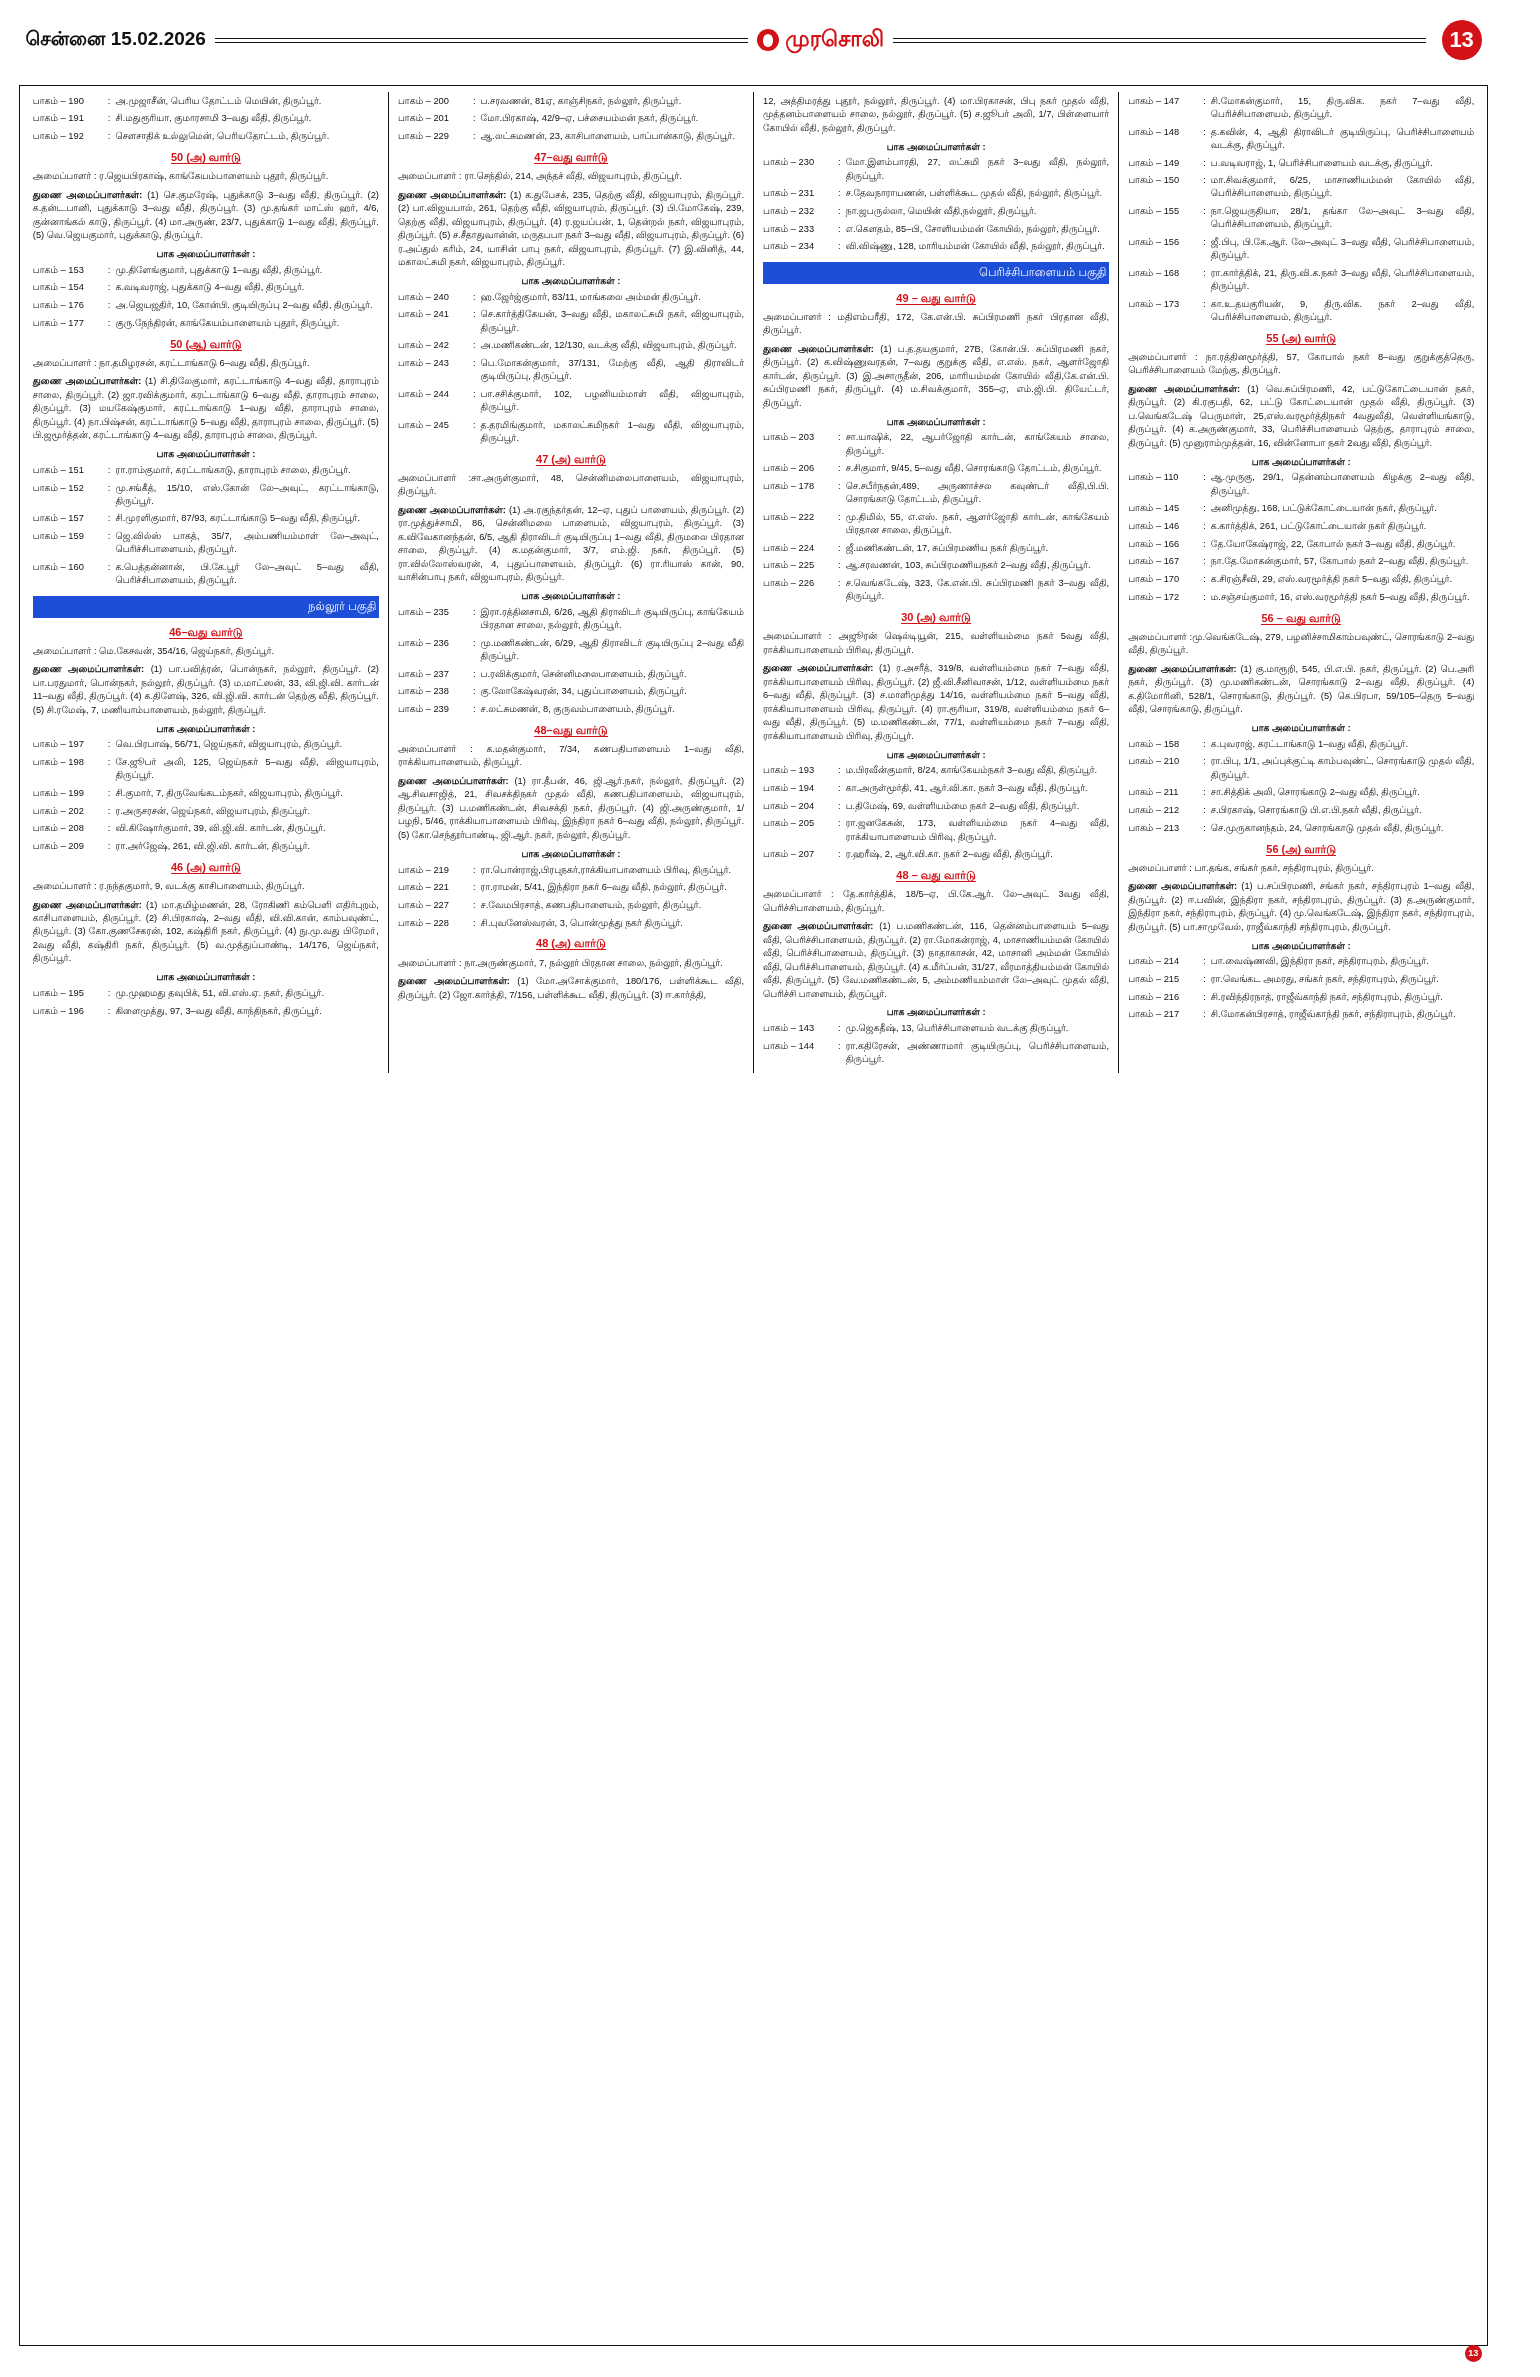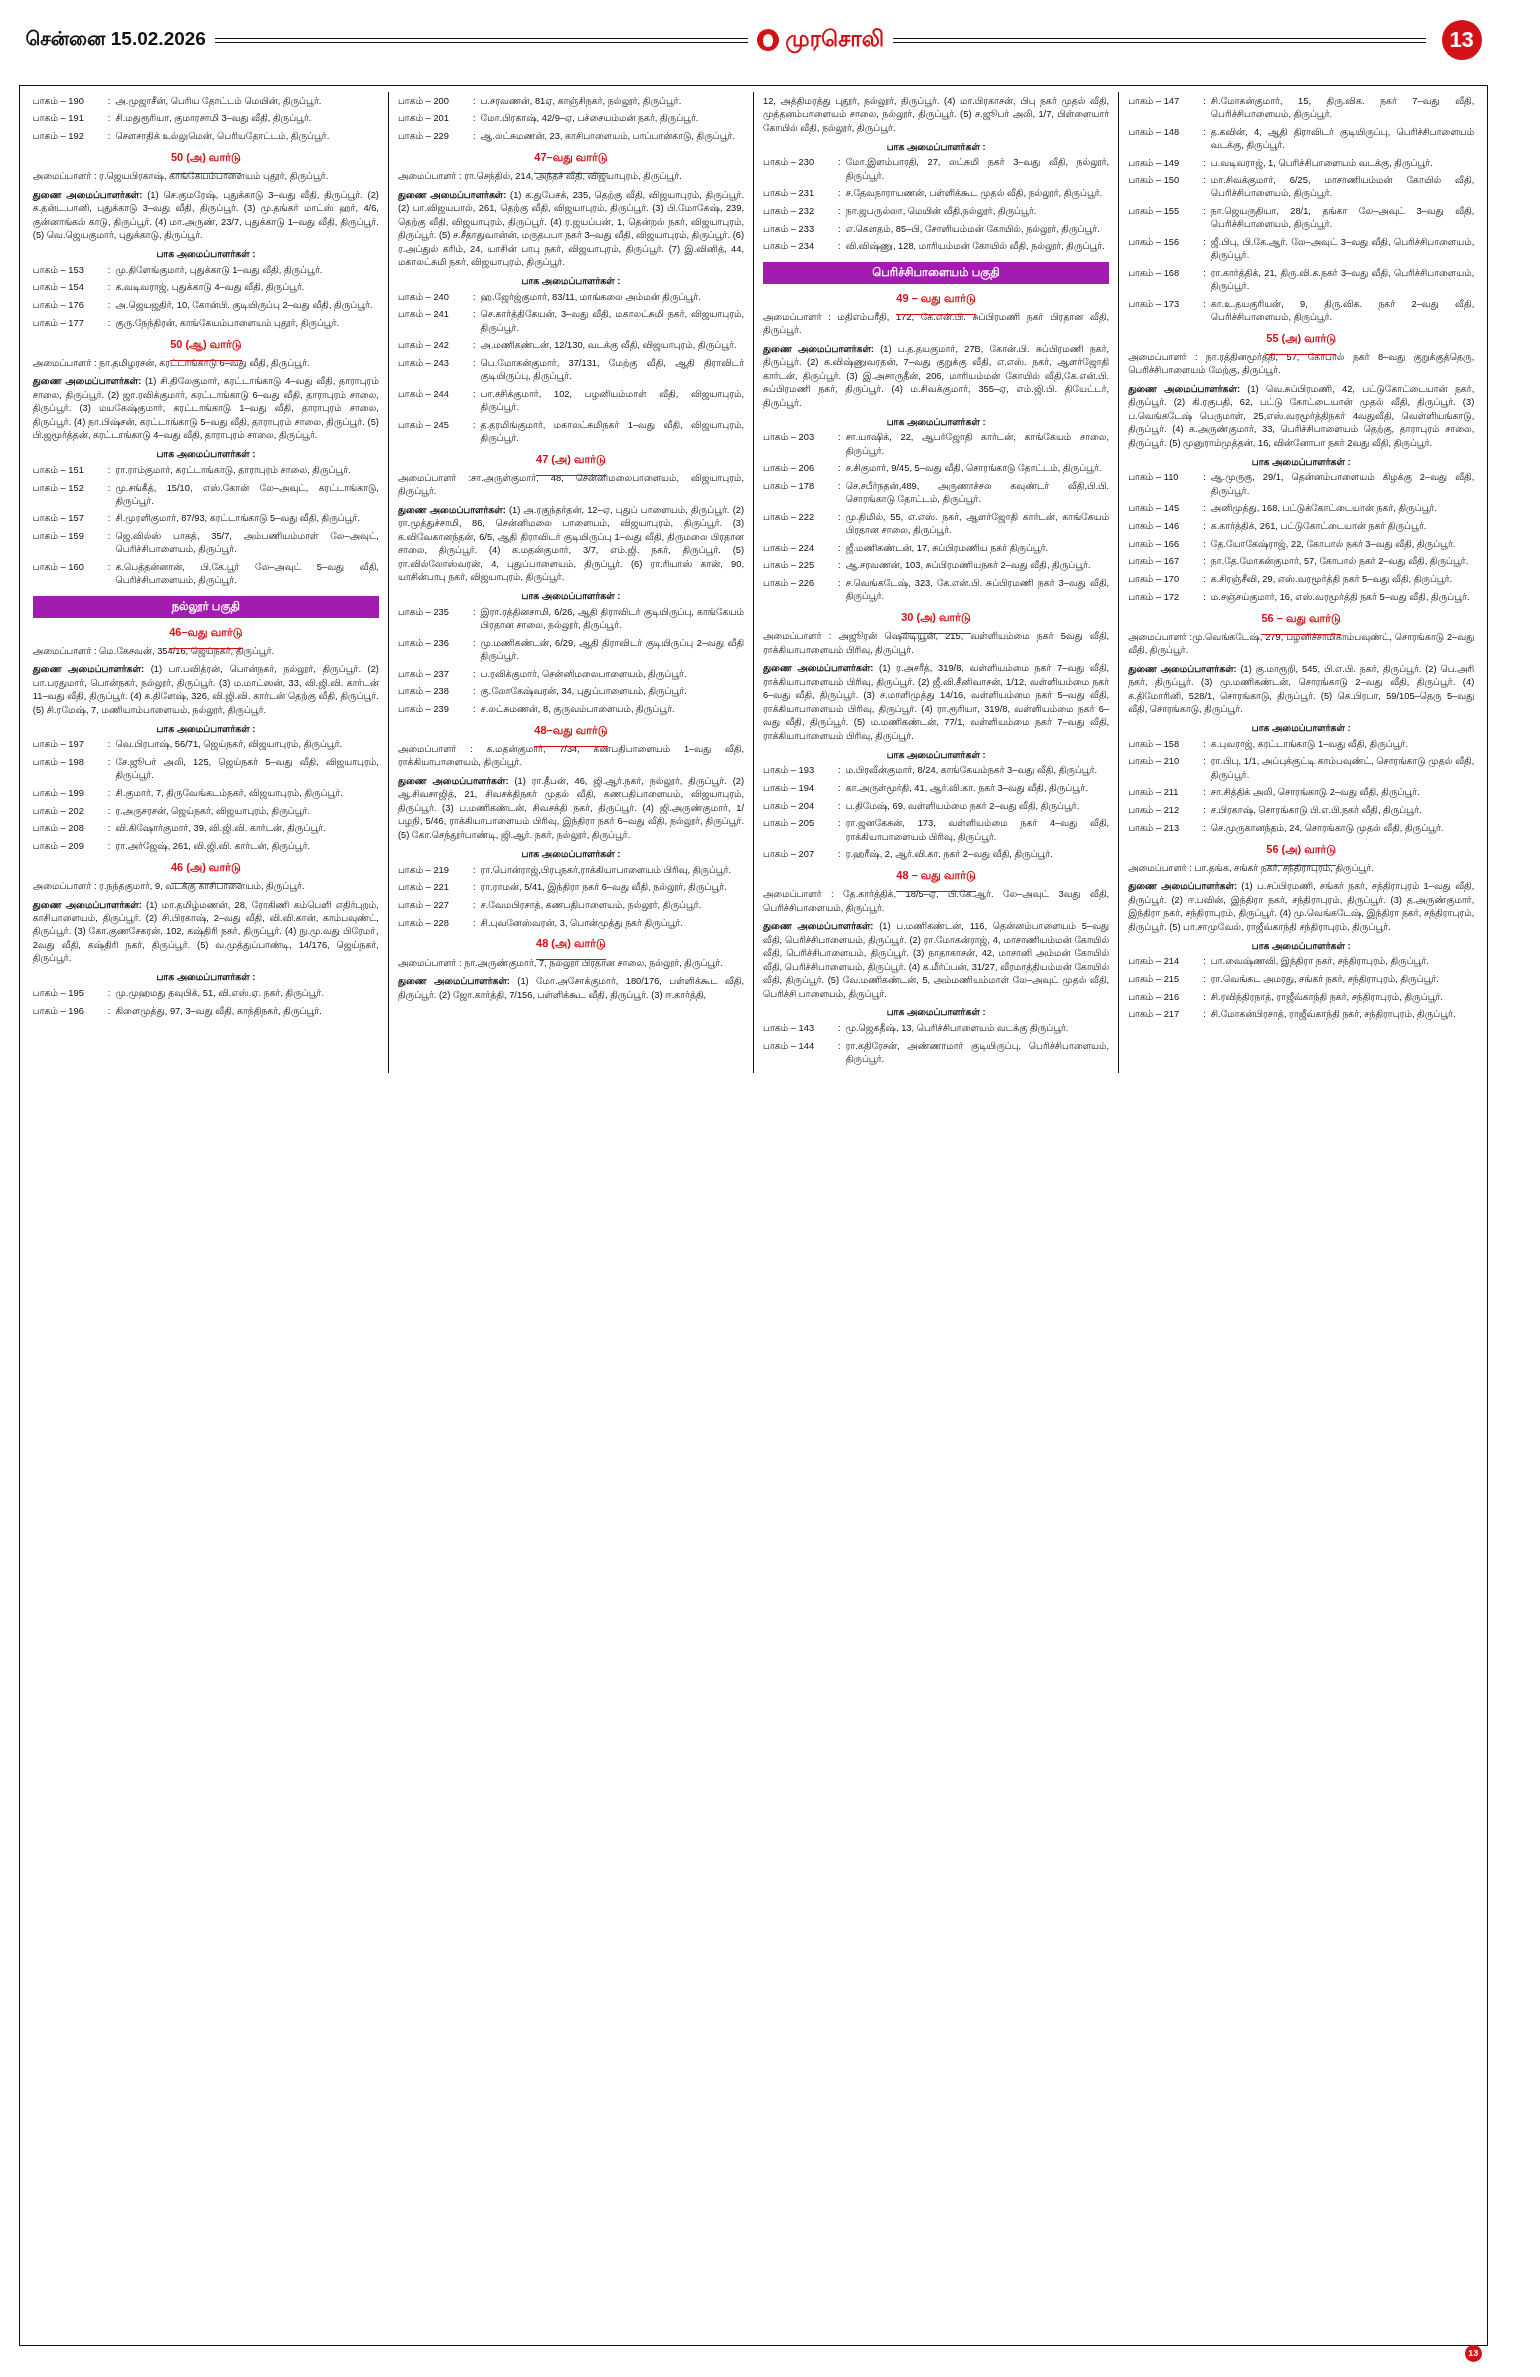--- a/index.html
+++ b/index.html
@@ -110,26 +110,26 @@
     margin-bottom: 5.1px;
   }
   .ward-red {
     color: #d31217;
     font-weight: bold;
     text-align: center;
     font-size: 11px;
     margin: 7.7px 0 5.1px 0;
     position: relative;
   }
-  .ward-red .u { border-bottom: 1.3px solid #d31217; padding-bottom: 10px;}
+  .ward-red .u { border-bottom: 1.3px solid #d31217; padding-bottom: 0;}
   .banner {
-    background: #a21caf;
+    background: #1d4ed8;
     color: #fff;
-    font-weight: bold;
-    text-align: center;
+    font-weight: normal;
+    text-align: right;
     font-size: 11.5px;
     padding: 3.8px 2.6px;
     margin: 9px 0 5.1px 0;
   }
   .lbl-center {
     font-size: 9.3px;
     font-weight: bold;
     text-align: center;
     margin: 6.4px 0 3.8px 0;
   }

